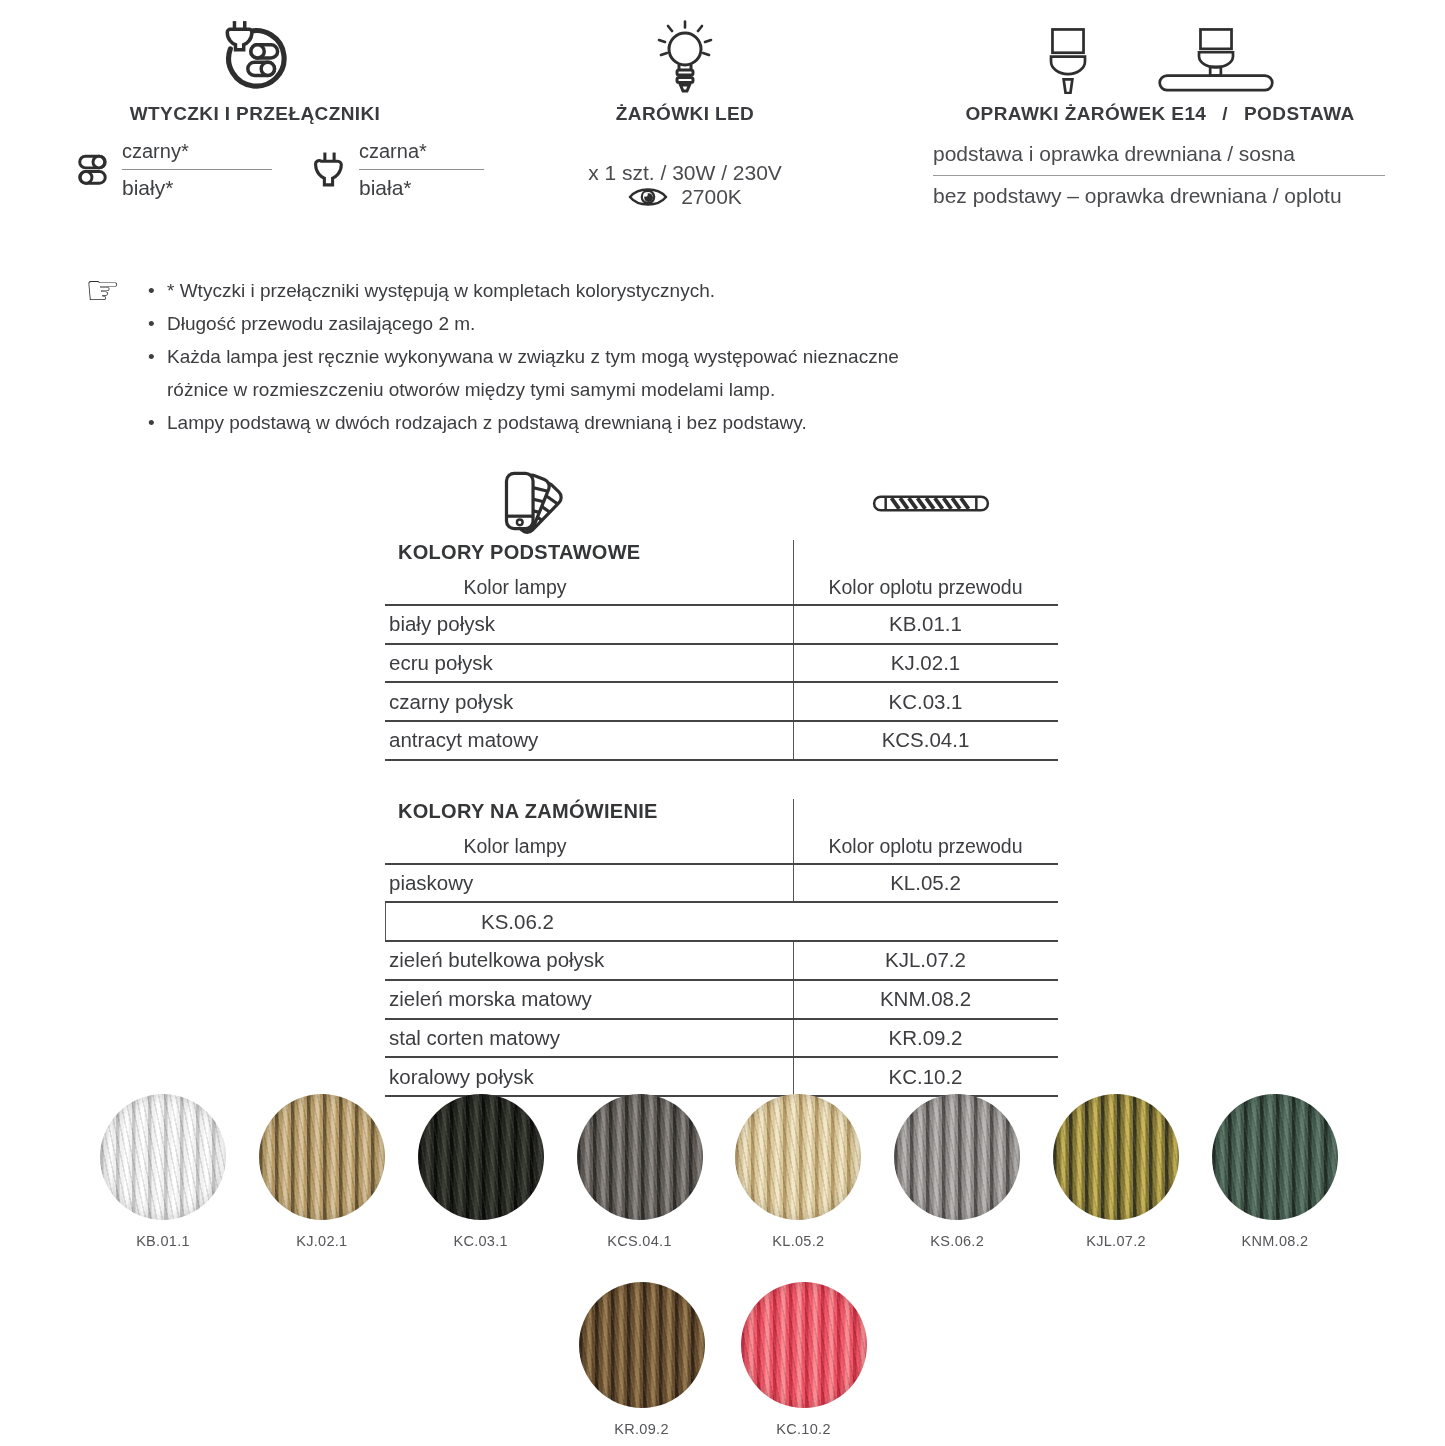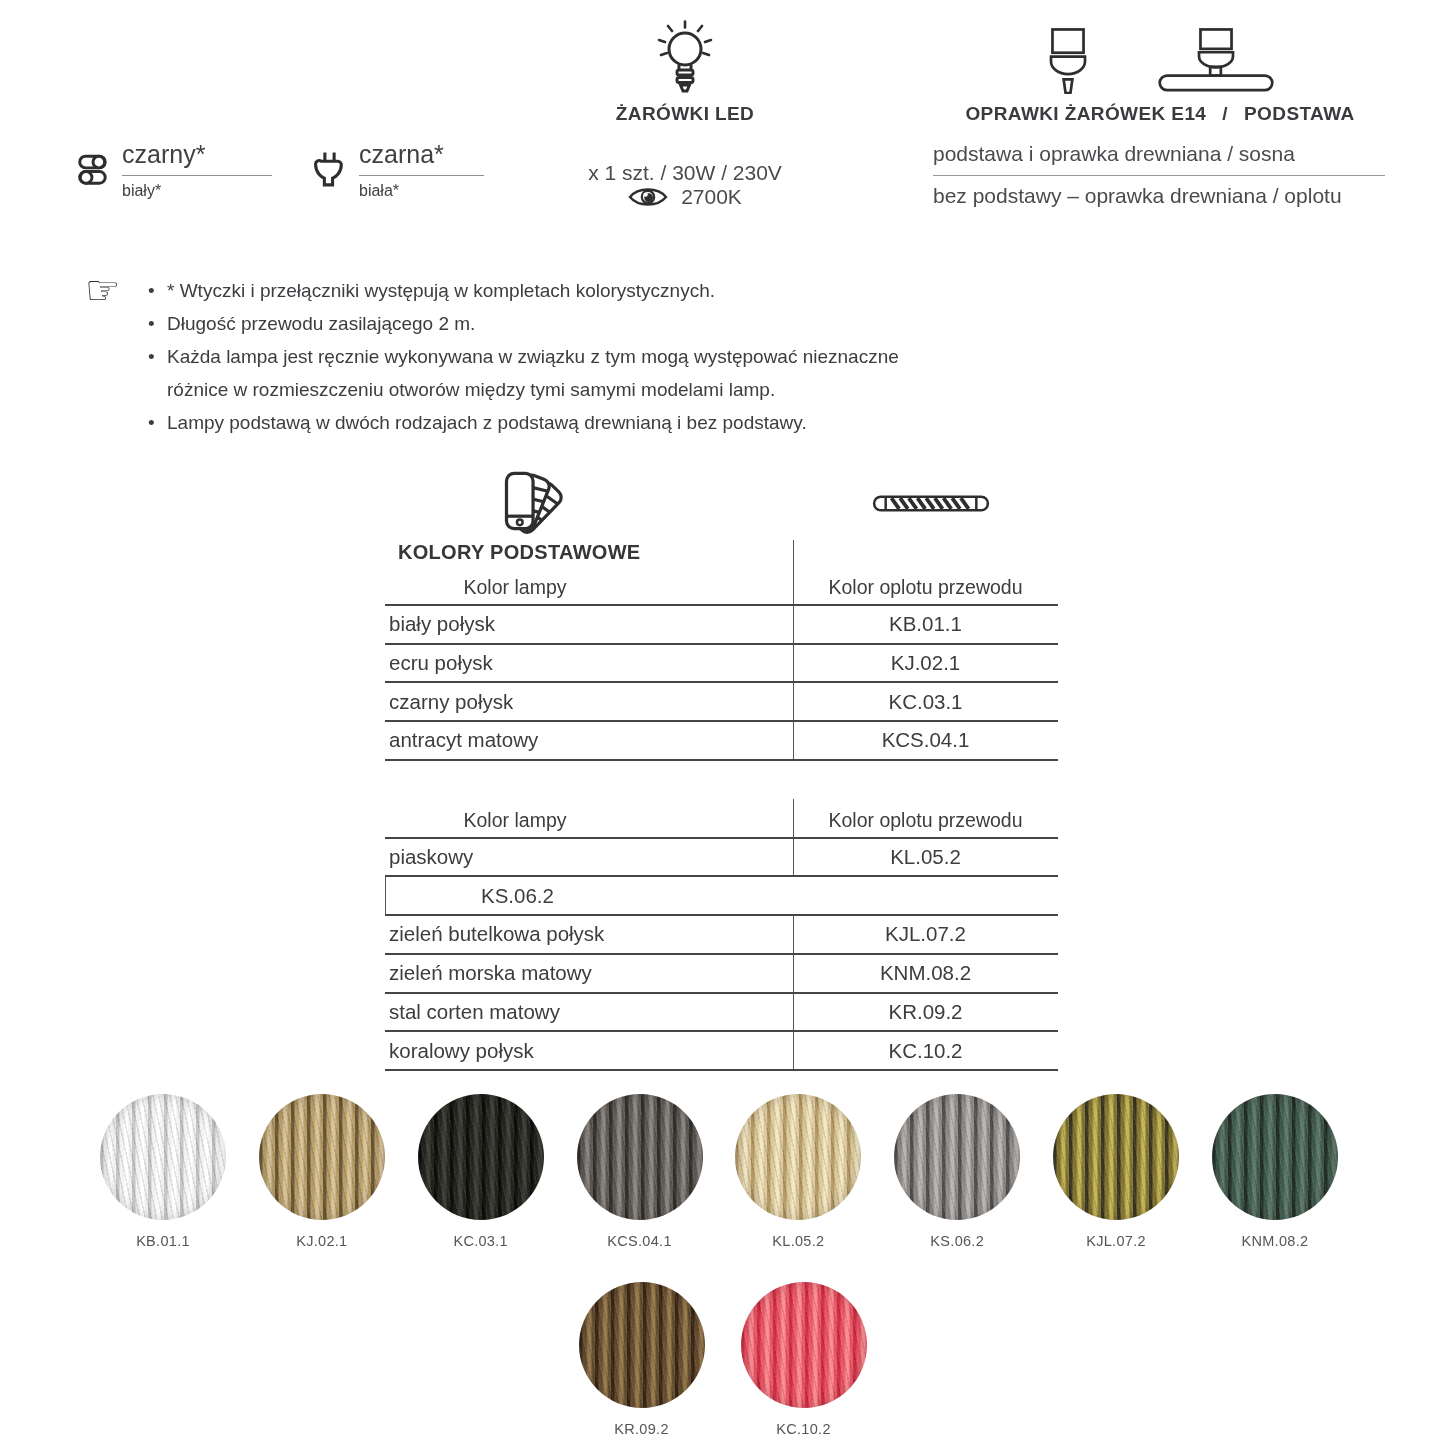--- a/index.html
+++ b/index.html
@@ -13,22 +13,22 @@
   .icon-area{height:80px;display:flex;align-items:flex-end;justify-content:center;gap:62px;}
   .spec-title{margin-top:9px;text-align:center;font-size:19px;font-weight:700;letter-spacing:.4px;color:#3a3b3e;}
   .col-plugs{left:85px;width:340px;}
   .col-bulbs{left:540px;width:290px;}
   .col-holders{left:933px;width:454px;}
   .title-split{display:flex;justify-content:center;align-items:baseline;gap:16px;}
   
   .opt-row{position:absolute;left:78px;top:140px;display:flex;gap:42px;}
   .opt-group{display:flex;align-items:center;gap:14px;}
   .opt-labels{display:flex;flex-direction:column;}
-  .opt-top{font-size:25px;padding-bottom:6px;}
-  .opt-bottom{font-size:16px;padding-top:6px;}
+  .opt-top{font-size:20px;padding-bottom:6px;}
+  .opt-bottom{font-size:21px;padding-top:6px;}
   .opt-div{border-top:1.5px solid #8f8f8f;}
   .w150{width:150px;}
   .w125{width:125px;}
   
   .bulb-spec{margin-top:36px;text-align:center;font-size:21px;color:#4a4b4e;}
   .temp-row{margin-top:0;display:flex;align-items:center;justify-content:center;gap:13px;font-size:21px;color:#4a4b4e;}
   
   .holder-opts{position:absolute;left:933px;top:142px;width:452px;font-size:21px;color:#4a4b4e;}
   .holder-top{padding-bottom:9px;}
   .holder-bottom{padding-top:8px;}
@@ -59,20 +59,39 @@
   .swatch-row2{position:absolute;left:0;top:1282px;width:1445px;display:flex;justify-content:center;gap:36px;}
   .swatch{width:126px;text-align:center;}
   .sw-circle{width:126px;height:126px;border-radius:50%;box-shadow:inset 0 0 14px rgba(0,0,0,.18);}
   .sw-label{margin-top:13px;font-size:14.5px;letter-spacing:.3px;color:#55565a;}
 </style>
 </head>
 <body>
 
 <div class="page">
 
+  <div class="spec-col col-plugs">
+    <div class="icon-area">
+      <svg width="76" height="76" viewBox="0 0 74 74">
+        <path d="M 29 14 A 27 27 0 1 1 13 30" fill="none" stroke="#2e2e2e" stroke-width="5" stroke-linecap="round"></path>
+        <g stroke="#2e2e2e" stroke-width="3.4" fill="#ffffff">
+          <line x1="17" y1="3" x2="17" y2="11"></line>
+          <line x1="27" y1="3" x2="27" y2="11"></line>
+          <path d="M13,11 h18 a3,3 0 0 1 3,3 c0,7 -5,11 -8,12 v5 h-8 v-5 c-3,-1 -8,-5 -8,-12 a3,3 0 0 1 3,-3 z"></path>
+        </g>
+        <g stroke="#2e2e2e" stroke-width="3.4" fill="#ffffff">
+          <rect x="33" y="26" width="26" height="13" rx="6.5"></rect>
+          <circle cx="39.5" cy="32.5" r="6.5"></circle>
+          <rect x="30" y="43" width="26" height="13" rx="6.5"></rect>
+          <circle cx="49.5" cy="49.5" r="6.5"></circle>
+        </g>
+      </svg>
+    </div>
+    <div class="spec-title">WTYCZKI I PRZEŁĄCZNIKI</div>
+  </div>
 
   <div class="opt-row">
     <div class="opt-group">
       <span>
         <svg width="30" height="34" viewBox="0 0 28 32">
           <g stroke="#2e2e2e" stroke-width="2.8" fill="#ffffff">
             <rect x="1.5" y="3" width="24" height="11" rx="5.5"></rect>
             <circle cx="19.5" cy="8.5" r="5.5"></circle>
             <rect x="1.5" y="17.5" width="24" height="11" rx="5.5"></rect>
             <circle cx="7.5" cy="23" r="5.5"></circle>
@@ -250,20 +269,21 @@
       </div>
       <div class="t-row">
         <div class="t-name">antracyt matowy</div>
         <div class="t-code">KCS.04.1</div>
       </div>
     </div>
 
     <div class="spec-table t2">
       <div class="t-head">
         <div class="t-left">
+          <div class="t-title">KOLORY NA ZAMÓWIENIE</div>
           <div class="t-col1">Kolor lampy</div>
         </div>
         <div class="t-right">
           <div class="t-col2">Kolor oplotu przewodu</div>
         </div>
       </div>
       <div class="t-row">
         <div class="t-name">piaskowy</div>
         <div class="t-code">KL.05.2</div>
       </div>

